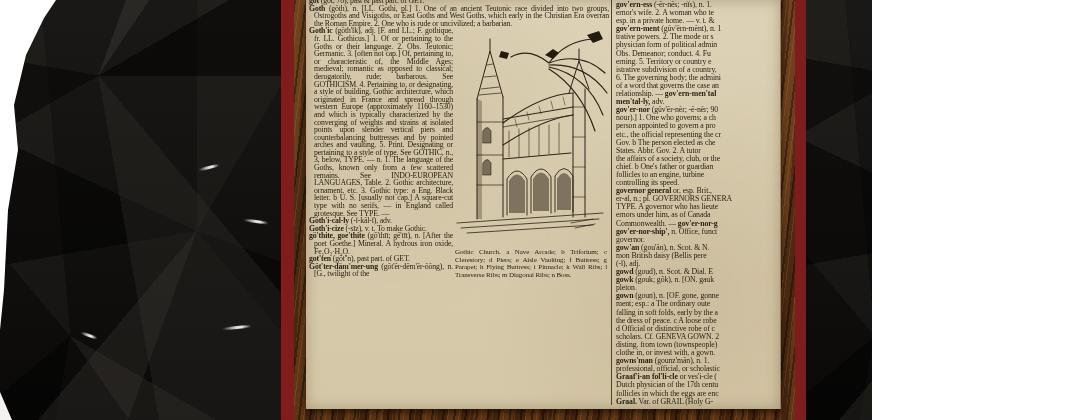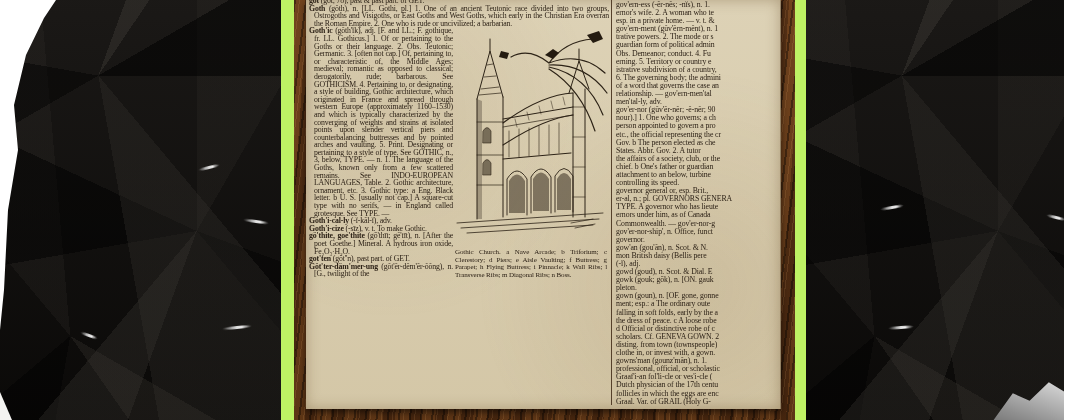--- a/index.html
+++ b/index.html
@@ -1,16 +1,16 @@
 <!DOCTYPE html>
 <html><head>
 <meta charset="utf-8">
 <style>
   html,body{margin:0;padding:0;background:#ffffff;}
-  #stage{position:relative;width:1064px;height:420px;overflow:hidden;background:#bef264;
+  #stage{position:relative;width:872px;height:420px;overflow:hidden;background:#7f1d1d;
          font-family:"Liberation Serif","DejaVu Serif",serif;}
 
   
   .black-panel{position:absolute;top:0;bottom:0;background-color:#141210;
     background-image:
       conic-gradient(from 20deg at 35% 18%, rgba(72,68,62,.34) 0 14deg, transparent 14deg 40deg,
         rgba(0,0,0,.55) 40deg 70deg, transparent 70deg 120deg, rgba(58,55,50,.28) 120deg 150deg,
         transparent 150deg 220deg, rgba(0,0,0,.45) 220deg 260deg, transparent 260deg),
       conic-gradient(from 200deg at 70% 55%, rgba(62,59,54,.3) 0 20deg, transparent 20deg 60deg,
         rgba(0,0,0,.5) 60deg 95deg, transparent 95deg 160deg, rgba(50,47,42,.25) 160deg 190deg,
@@ -64,21 +64,21 @@
   .entry b{font-weight:700;}
 
   #gothic-figure{float:right;width:156px;margin:2px 0 2px 4px;}
   #gothic-figure svg{display:block;}
   #gothic-figure figcaption{font-size:7px;line-height:7.4px;letter-spacing:-.1px;
     text-align:justify;margin-top:10px;padding:0 2px;}
 
   #dict-right{position:absolute;left:310px;top:1px;width:164px;height:406px;overflow:hidden;
     font-size:7.8px;letter-spacing:-.1px;}
   .rline{height:8.1px;line-height:8.1px;white-space:nowrap;overflow:hidden;}
-  .rline b{font-weight:400;}
+  .rline b{font-weight:700;}
 </style>
 </head>
 <body>
 
 <div id="stage">
 
   <div id="left-panel" class="black-panel">
     <div class="glint" style="left:198px;top:166px;width:22px;transform:rotate(-14deg);"></div>
     <div class="glint" style="left:243px;top:220px;width:26px;transform:rotate(8deg);"></div>
     <div class="glint" style="left:222px;top:326px;width:30px;transform:rotate(-6deg);"></div>
@@ -142,37 +142,37 @@
           <p class="entry"><b>Göt'ter-däm'mer-ung</b> (gŏt'ĕr-dĕm'ĕr-ŏŏng), n. [G., twilight of the</p>
         </div>
 
       <div id="dict-right">
 
       <div class="rline"><b>gov'ern-ess</b> (-ĕr-nĕs; -nĭs), n. 1.</div>
           <div class="rline">ernor's wife. 2. A woman who te</div>
           <div class="rline">esp. in a private home. — v. t. &amp;</div>
           <div class="rline"><b>gov'ern-ment</b> (gŭv'ĕrn-mĕnt), n. 1</div>
           <div class="rline">trative powers. 2. The mode or s</div>
-          <div class="rline">guardian form of political admin</div>
+          <div class="rline">physician form of political admin</div>
           <div class="rline">Obs. Demeanor; conduct. 4. Fu</div>
           <div class="rline">erning. 5. Territory or country e</div>
           <div class="rline">istrative subdivision of a country,</div>
           <div class="rline">6. The governing body; the admini</div>
           <div class="rline">of a word that governs the case an</div>
           <div class="rline">relationship. — <b>gov'ern-men'tal</b></div>
           <div class="rline"><b>men'tal-ly,</b> adv.</div>
           <div class="rline"><b>gov'er-nor</b> (gŭv'ĕr-nĕr; -ĕ-nĕr; 90</div>
           <div class="rline">nour).] 1. One who governs; a ch</div>
           <div class="rline">person appointed to govern a pro</div>
           <div class="rline">etc., the official representing the cr</div>
           <div class="rline">Gov. b The person elected as che</div>
           <div class="rline">States. Abbr. Gov. 2. A tutor</div>
           <div class="rline">the affairs of a society, club, or the</div>
           <div class="rline">chief. b One's father or guardian</div>
-          <div class="rline">attachment to an below, turbine</div>
+          <div class="rline">follicles to an engine, turbine</div>
           <div class="rline">controlling its speed.</div>
           <div class="rline"><b>governor general</b> or, esp. Brit.,</div>
           <div class="rline">er-al, n.; pl. GOVERNORS GENERA</div>
           <div class="rline">TYPE. A governor who has lieute</div>
           <div class="rline">ernors under him, as of Canada</div>
           <div class="rline">Commonwealth. — <b>gov'er-nor-g</b></div>
           <div class="rline"><b>gov'er-nor-ship',</b> n. Office, funct</div>
           <div class="rline">governor.</div>
           <div class="rline"><b>gow'an</b> (gou'ăn), n. Scot. &amp; N.</div>
           <div class="rline">mon British daisy (Bellis pere</div>

